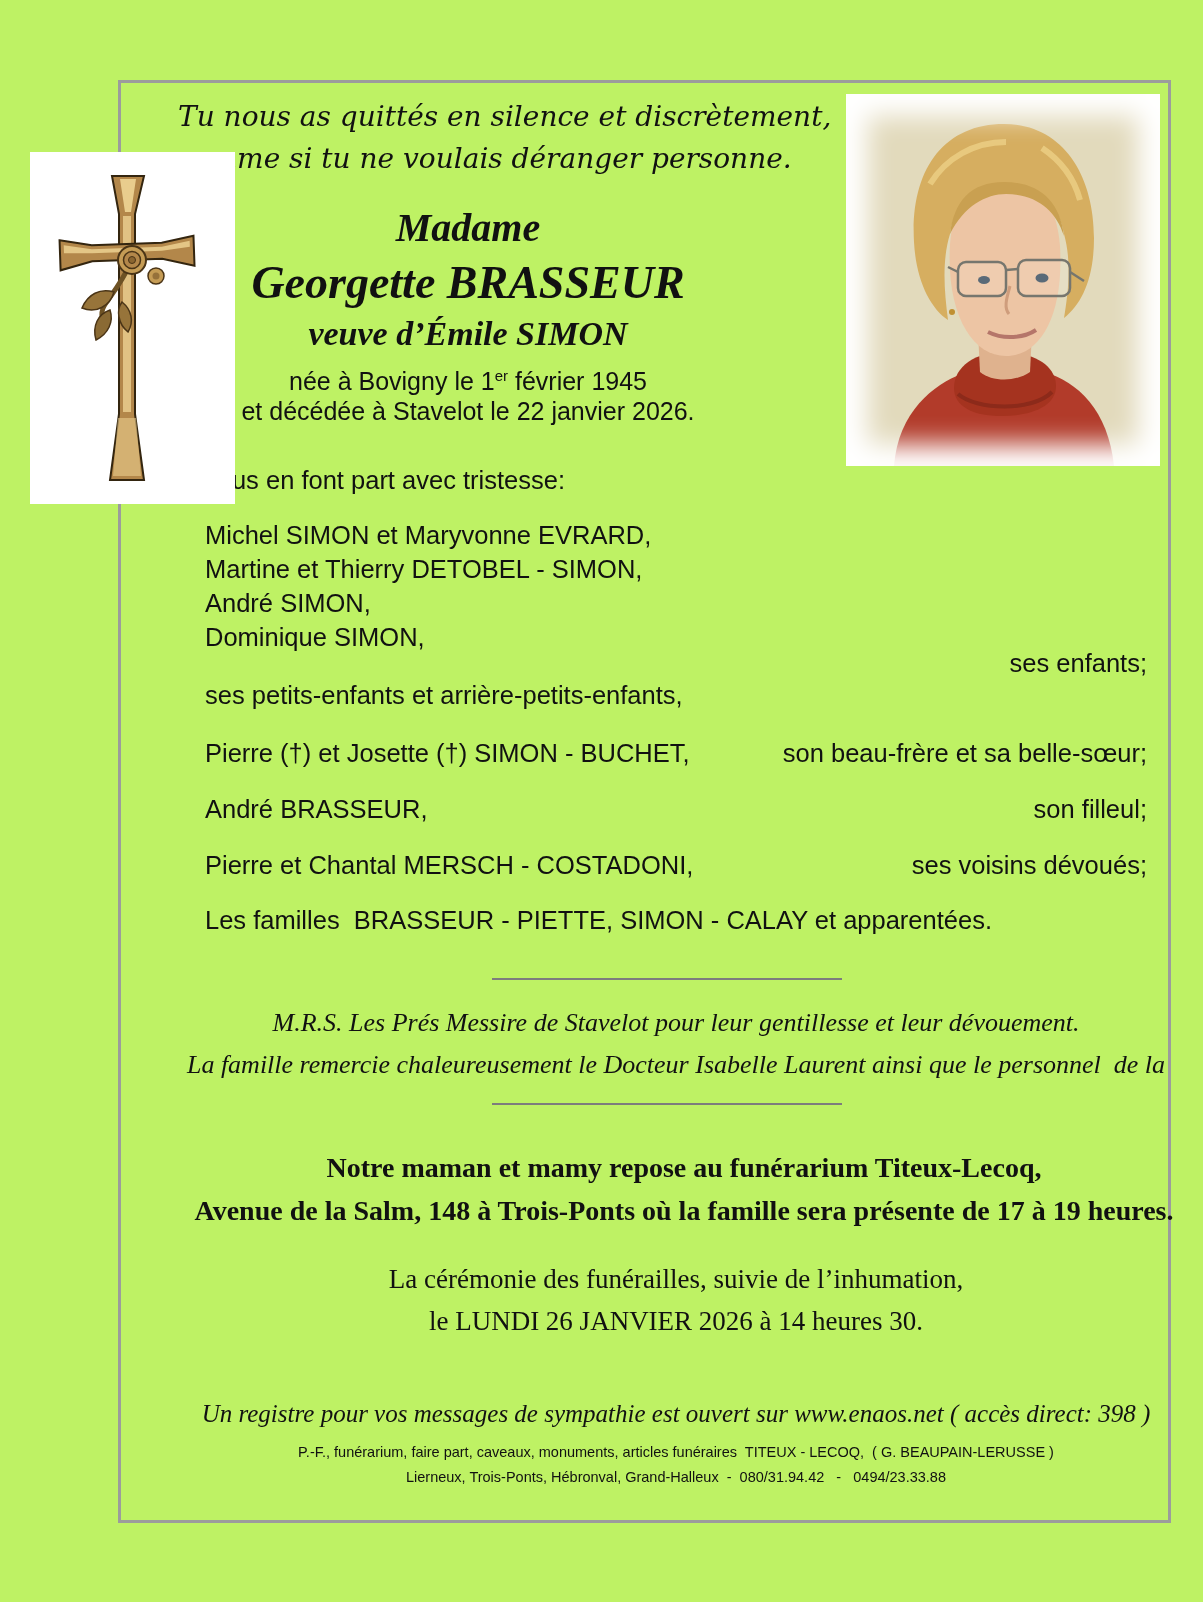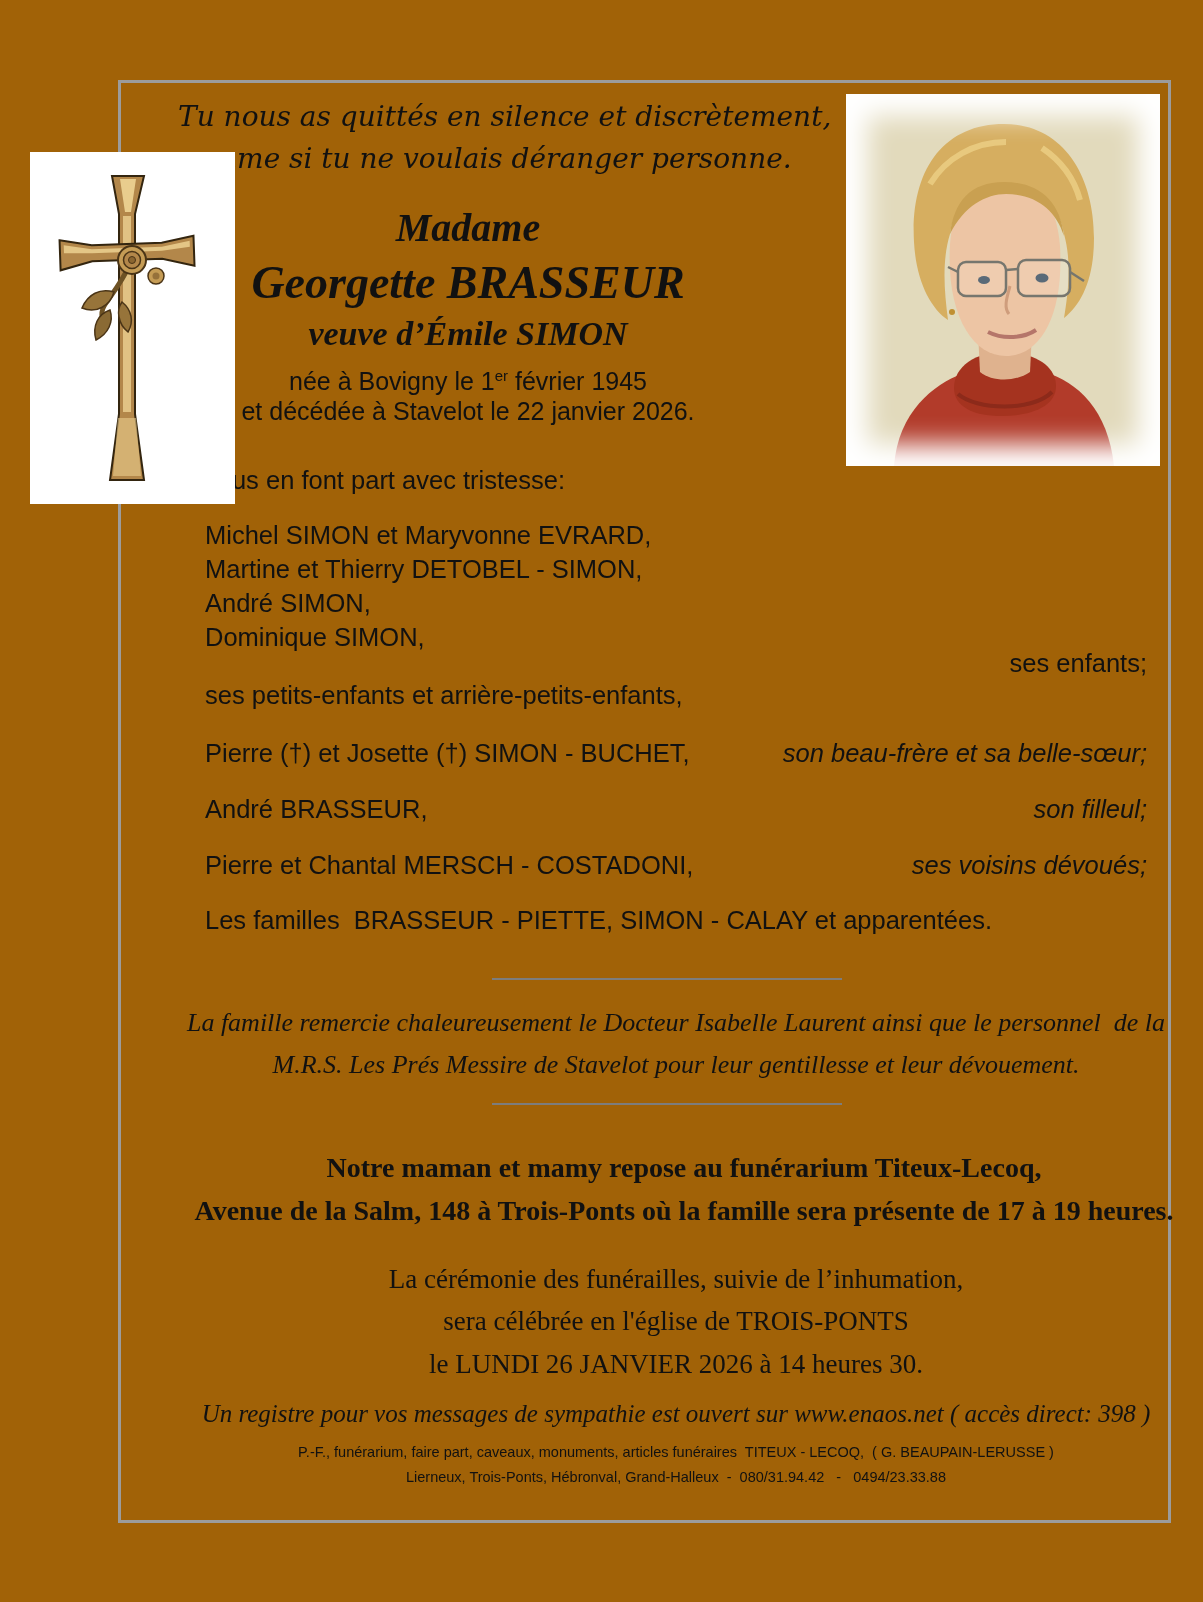--- a/index.html
+++ b/index.html
@@ -1,16 +1,16 @@
 <!DOCTYPE html>
 <html><head>
 <meta charset="utf-8">
 <style>
   html,body{margin:0;padding:0;background:#ffffff;}
-  .page{position:relative;width:1203px;height:1602px;background:#a16207;color:#111;overflow:hidden;
+  .page{position:relative;width:1203px;height:1602px;background:#bef264;color:#111;overflow:hidden;
         font-family:"Liberation Sans",sans-serif;}
 
   
   .frame{position:absolute;left:118px;top:80px;width:1053px;height:1443px;
          border:3px solid #9c9c9c;box-sizing:border-box;z-index:1;}
 
   
   .cross-wrap{position:absolute;left:30px;top:152px;width:205px;height:352px;background:#fff;z-index:3;}
   .cross-wrap svg{display:block;margin:12px 0 0 22px;}
 
@@ -38,21 +38,21 @@
 
   
   .sans{font-size:25.5px;line-height:34px;}
   .intro{position:absolute;left:205px;top:463px;z-index:2;}
   .children{position:absolute;left:205px;top:518px;z-index:2;}
   .right-line{position:absolute;left:205px;width:942px;text-align:right;z-index:2;}
   .ses-enfants{top:646px;}
   .grandchildren{position:absolute;left:205px;top:678px;z-index:2;}
   .rel-row{position:absolute;left:205px;width:942px;display:flex;justify-content:space-between;
            align-items:baseline;z-index:2;}
-  .rel-row .lbl{font-style:italic;}
+  .rel-row .lbl{}
   .rel-0{top:736px;}
   .rel-1{top:792px;}
   .rel-2{top:848px;}
   .families{position:absolute;left:205px;top:903px;white-space:pre;z-index:2;}
 
   
   .divider{position:absolute;width:350px;height:2px;background:#7d7d7d;z-index:2;}
   .div1{left:492px;top:978px;}
   .div2{left:492px;top:1103px;}
 
@@ -178,33 +178,32 @@
   </div>
   <div class="rel-row rel-2 sans">
     <span>Pierre et Chantal MERSCH - COSTADONI,</span>
     <span class="lbl">ses voisins dévoués;</span>
   </div>
 
   <div class="families sans">Les familles  BRASSEUR - PIETTE, SIMON - CALAY et apparentées.</div>
 
   <div class="divider div1"></div>
   <div class="thanks">
+    <div>M.R.S. Les Prés Messire de Stavelot pour leur gentillesse et leur dévouement.</div>
     <div>La famille remercie chaleureusement le Docteur Isabelle Laurent ainsi que le personnel  de la</div>
-    <div>M.R.S. Les Prés Messire de Stavelot pour leur gentillesse et leur dévouement.</div>
   </div>
   <div class="divider div2"></div>
 
   <div class="funeral-home">
     <div>Notre maman et mamy repose au funérarium Titeux-Lecoq,</div>
     <div>Avenue de la Salm, 148 à Trois-Ponts où la famille sera présente de 17 à 19 heures.</div>
   </div>
 
   <div class="ceremony">
     <div>La cérémonie des funérailles, suivie de l’inhumation,</div>
-    <div>sera célébrée en l'église de TROIS-PONTS</div>
     <div>le LUNDI 26 JANVIER 2026 à 14 heures 30.</div>
   </div>
 
   <div class="register">Un registre pour vos messages de sympathie est ouvert sur www.enaos.net ( accès direct: 398 )</div>
 
   <div class="footer">
     <div>P.-F., funérarium, faire part, caveaux, monuments, articles funéraires  TITEUX - LECOQ,  ( G. BEAUPAIN-LERUSSE )</div>
     <div>Lierneux, Trois-Ponts, Hébronval, Grand-Halleux  -  080/31.94.42   -   0494/23.33.88</div>
   </div>
 

